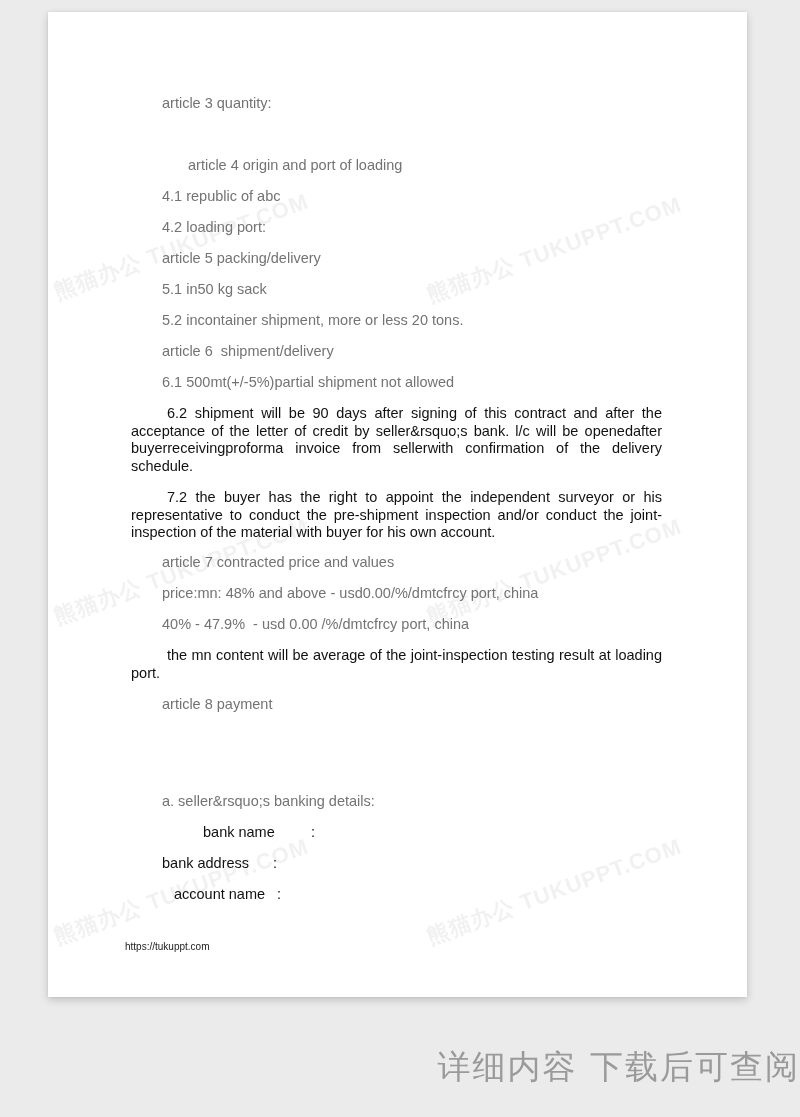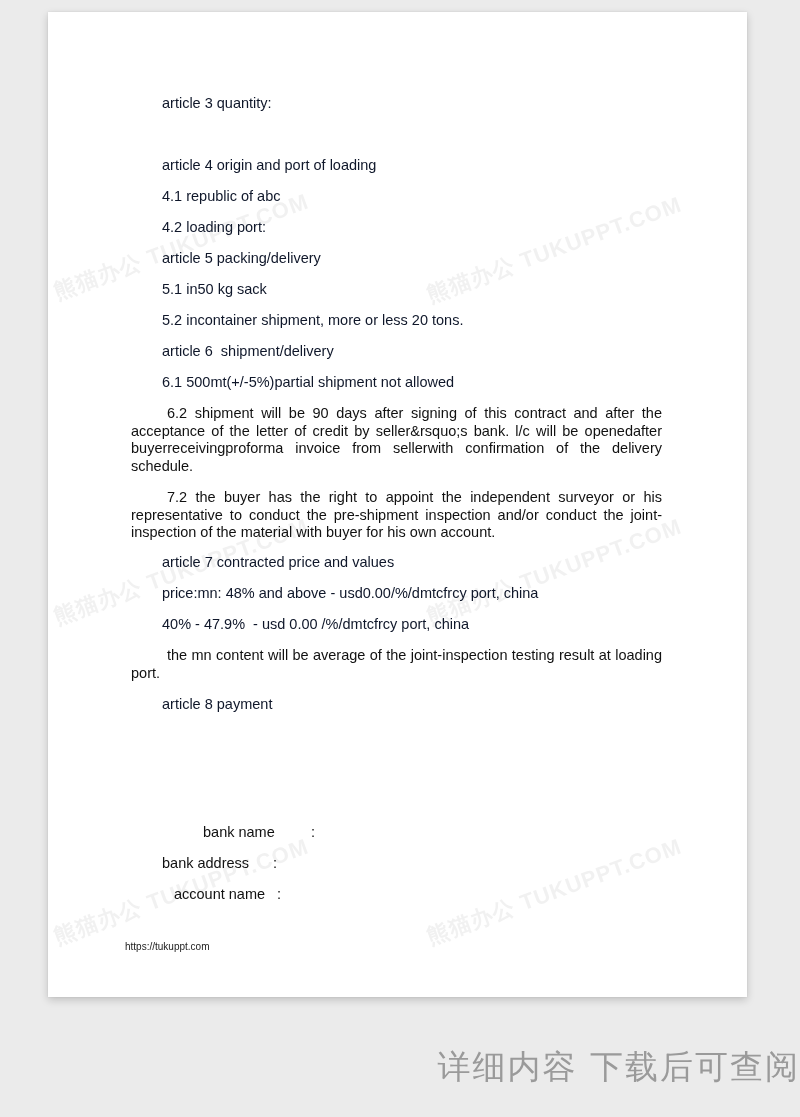--- a/index.html
+++ b/index.html
@@ -22,21 +22,21 @@
       height: 985px;
       background: #ffffff;
       box-shadow: 0 3px 8px rgba(0,0,0,0.18), 0 0 2px rgba(0,0,0,0.08);
       overflow: hidden;
     }
     .line {
       position: absolute;
       left: 114px;
       font-size: 14.5px;
       line-height: 17px;
-      color: #0f172a;
+      color: #737373;
       white-space: pre;
       margin: 0;
     }
     .para {
       position: absolute;
       left: 83px;
       width: 531px;
       font-size: 14.5px;
       line-height: 17.5px;
       color: #111111;
@@ -98,39 +98,40 @@
 <div class="page">
 
   <div class="watermark" style="left:12px; top:265px;">熊猫办公 TUKUPPT.COM</div>
   <div class="watermark" style="left:385px; top:268px;">熊猫办公 TUKUPPT.COM</div>
   <div class="watermark" style="left:12px; top:590px;">熊猫办公 TUKUPPT.COM</div>
   <div class="watermark" style="left:385px; top:590px;">熊猫办公 TUKUPPT.COM</div>
   <div class="watermark" style="left:12px; top:910px;">熊猫办公 TUKUPPT.COM</div>
   <div class="watermark" style="left:385px; top:910px;">熊猫办公 TUKUPPT.COM</div>
 
   <p class="line" style="top:83px;">article 3 quantity:</p>
-  <p class="line" style="top:145px;">article 4 origin and port of loading</p>
+  <p class="line" style="top:145px;margin-left:26px;">article 4 origin and port of loading</p>
   <p class="line" style="top:176px;">4.1 republic of abc</p>
   <p class="line" style="top:207px;">4.2 loading port:</p>
   <p class="line" style="top:238px;">article 5 packing/delivery</p>
   <p class="line" style="top:269px;">5.1 in50 kg sack</p>
   <p class="line" style="top:300px;">5.2 incontainer shipment, more or less 20 tons.</p>
   <p class="line" style="top:331px;">article 6  shipment/delivery</p>
   <p class="line" style="top:362px;">6.1 500mt(+/-5%)partial shipment not allowed</p>
 
   <p class="para" style="top:393px;"><span class="indent"></span><span>6.2 shipment will be 90 days after signing of this contract and after the acceptance of the letter of credit by seller&amp;rsquo;s bank. l/c will be openedafter buyerreceivingproforma invoice from sellerwith confirmation of the delivery schedule.</span></p>
 
   <p class="para" style="top:477px;"><span class="indent"></span><span>7.2 the buyer has the right to appoint the independent surveyor or his representative to conduct the pre-shipment inspection and/or conduct the joint-inspection of the material with buyer for his own account.</span></p>
 
   <p class="line" style="top:542px;">article 7 contracted price and values</p>
   <p class="line" style="top:573px;">price:mn: 48% and above - usd0.00/%/dmtcfrcy port, china</p>
   <p class="line" style="top:604px;">40% - 47.9%  - usd 0.00 /%/dmtcfrcy port, china</p>
   <p class="para" style="top:635px;"><span class="indent"></span><span>the mn content will be average of the joint-inspection testing result at loading port.</span></p>
 
   <p class="line" style="top:684px;">article 8 payment</p>
+  <p class="line" style="top:781px;">a. seller&amp;rsquo;s banking details:</p>
 
   <div class="field-row" style="top:812px;">
     <span class="field-label" style="width:108px;margin-left:41px;">bank name</span>
     <span class="field-colon">:</span>
   </div>
   <div class="field-row" style="top:843px;">
     <span class="field-label" style="width:111px;">bank address</span>
     <span class="field-colon">:</span>
   </div>
   <div class="field-row" style="top:874px;">

